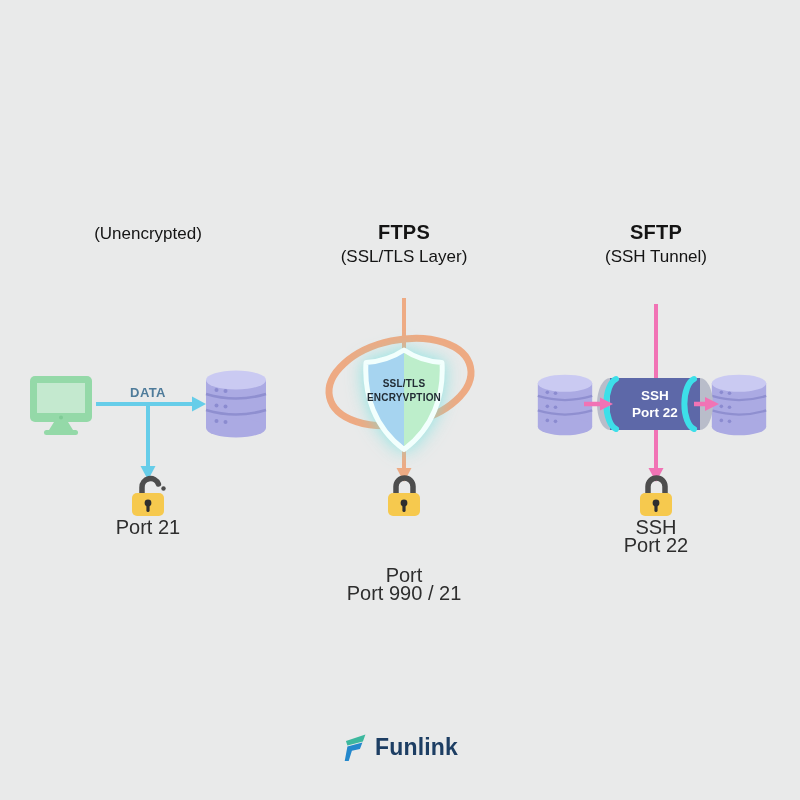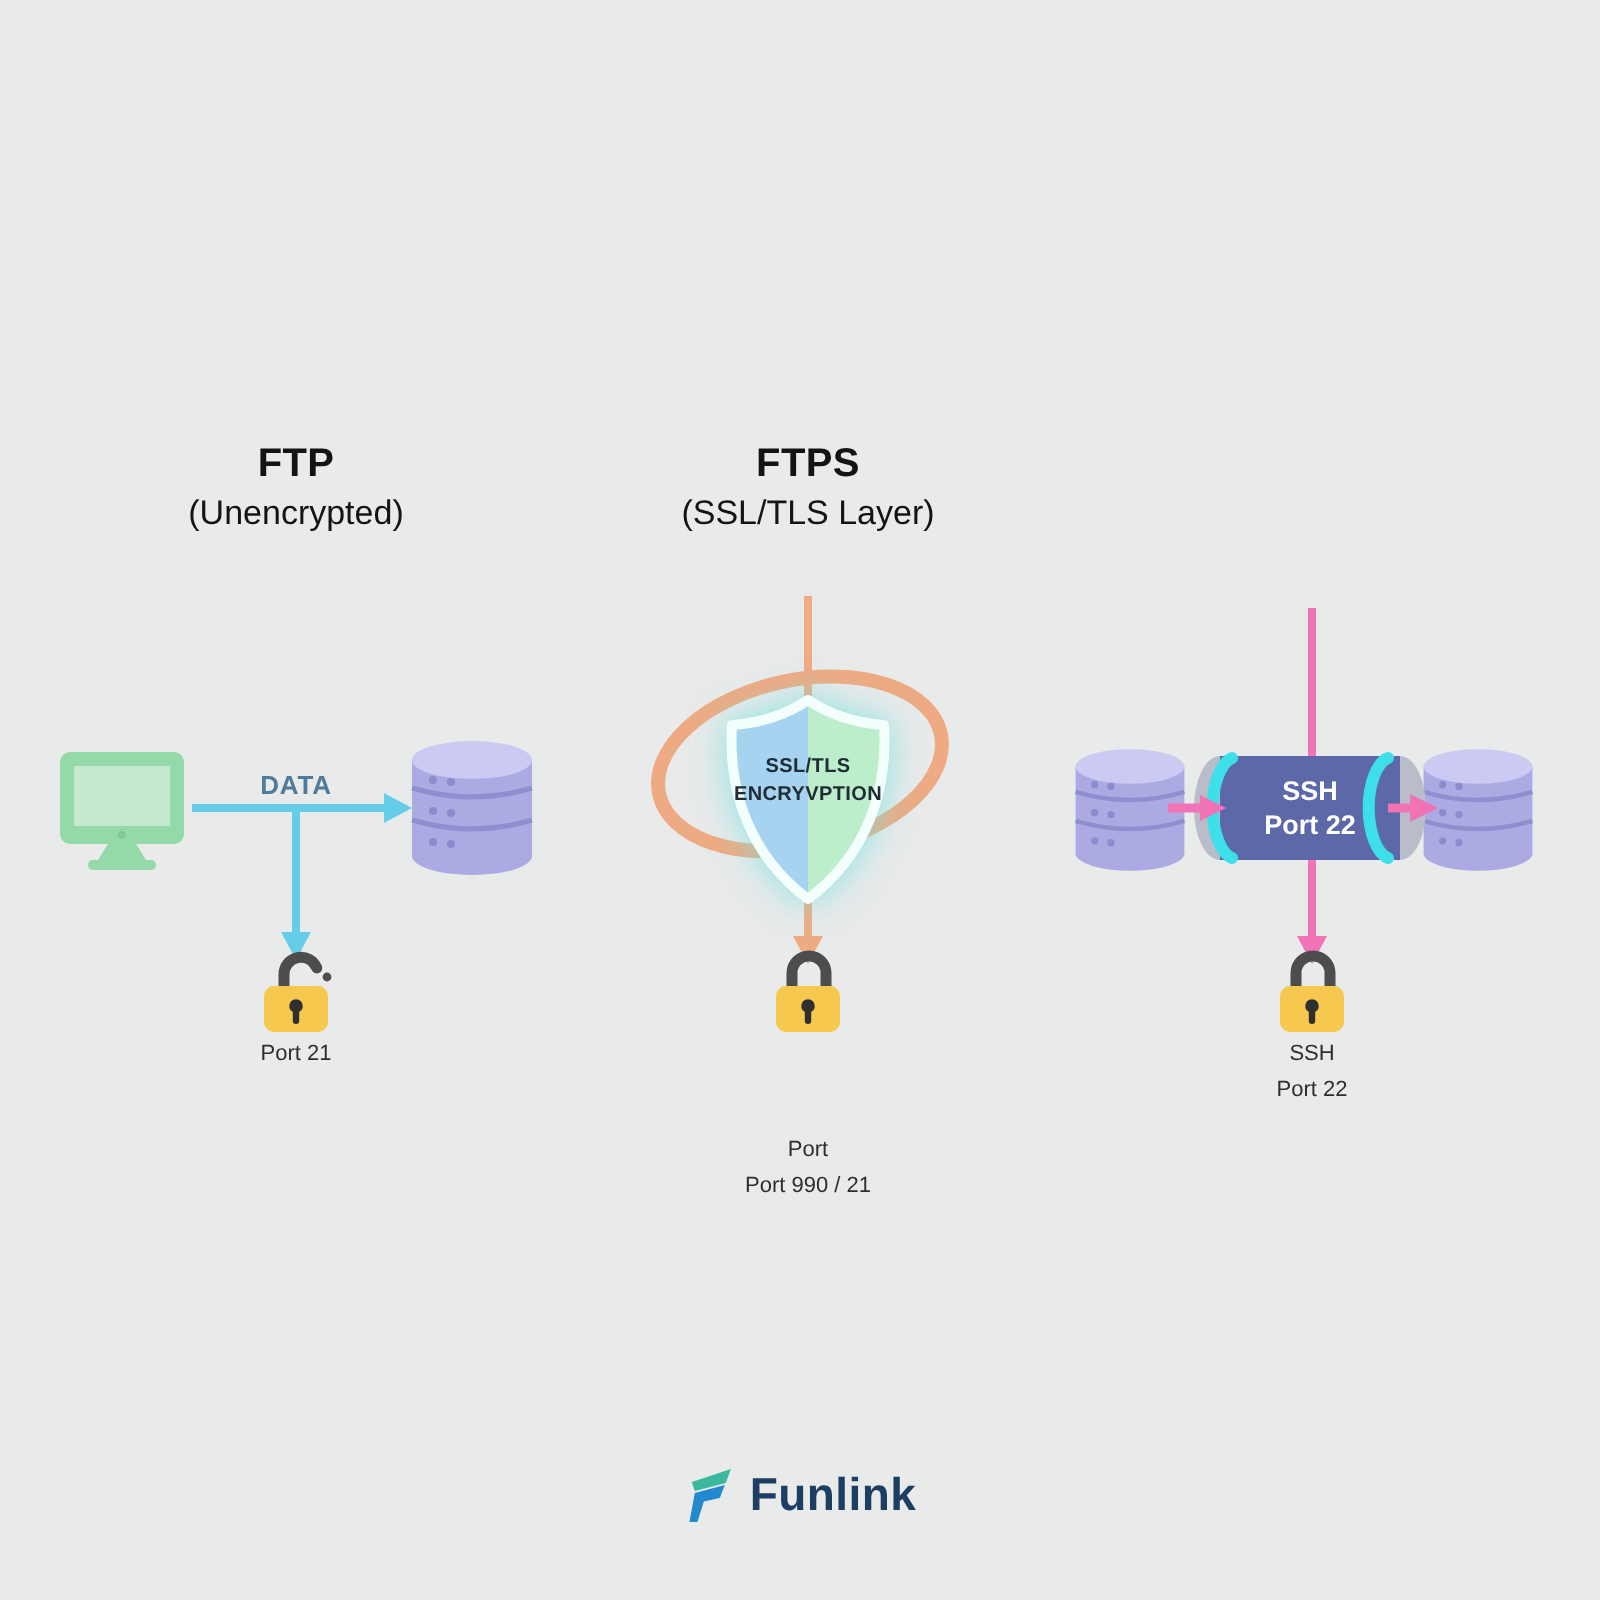--- a/index.html
+++ b/index.html
@@ -4,21 +4,21 @@
 <style>
   html,body{margin:0;padding:0;background:#e9eaea;}
   .canvas{
     position:relative;width:800px;height:800px;background:#e9eaea;
     font-family:"Liberation Sans",sans-serif;overflow:hidden;
   }
   .layer{position:absolute;left:0;top:0;width:800px;height:800px;}
   .col-header{position:absolute;top:221px;width:200px;text-align:center;color:#141414;}
   .col-header .title{font-size:20px;font-weight:700;letter-spacing:.2px;}
   .col-header .subtitle{font-size:17px;font-weight:400;margin-top:3px;}
-  .lbl{position:absolute;text-align:center;color:#2e2e2e;font-size:11px;line-height:17.5px;}
+  .lbl{position:absolute;text-align:center;color:#2e2e2e;font-size:20px;line-height:17.5px;}
   .data-lbl{position:absolute;text-align:center;color:#4e7b9a;font-size:13px;font-weight:600;letter-spacing:.4px;}
   .shield-lbl{
     position:absolute;left:352px;top:377px;width:104px;text-align:center;
     color:#222c35;font-size:10px;font-weight:700;line-height:14px;letter-spacing:.2px;
   }
   .tunnel-lbl{
     position:absolute;left:599px;top:387px;width:112px;text-align:center;
     color:#ffffff;font-size:13.5px;font-weight:700;line-height:17px;
   }
   .shield-group{filter:drop-shadow(0 0 9px rgba(112,226,224,.8));}
@@ -27,26 +27,29 @@
     display:flex;align-items:center;gap:7px;justify-content:space-between;
   }
   .brand-text{color:#1d3e63;font-size:23px;font-weight:700;letter-spacing:.2px;}
 </style>
 </head>
 <body>
 
 <div class="canvas">
 
   <div class="col-header" style="left:48px;">
-    <div class="title">FTP</div>
     <div class="subtitle">(Unencrypted)</div>
   </div>
   <div class="col-header" style="left:304px;">
     <div class="title">FTPS</div>
     <div class="subtitle">(SSL/TLS Layer)</div>
+  </div>
+  <div class="col-header" style="left:556px;">
+    <div class="title">SFTP</div>
+    <div class="subtitle">(SSH Tunnel)</div>
   </div>
 
   <svg class="layer" width="800" height="800" viewBox="0 0 800 800">
     <defs>
       <symbol id="db" viewBox="0 0 64 68">
         <rect x="2" y="10" width="60" height="48" fill="#abaae3"></rect>
         <ellipse cx="32" cy="58" rx="30" ry="9.5" fill="#abaae3"></ellipse>
         <path d="M2 24 Q32 33 62 24" stroke="#8f8fd0" stroke-width="2.5" fill="none"></path>
         <path d="M2 40 Q32 49 62 40" stroke="#8f8fd0" stroke-width="2.5" fill="none"></path>
         <ellipse cx="32" cy="10" rx="30" ry="9.5" fill="#cacaf2"></ellipse>

